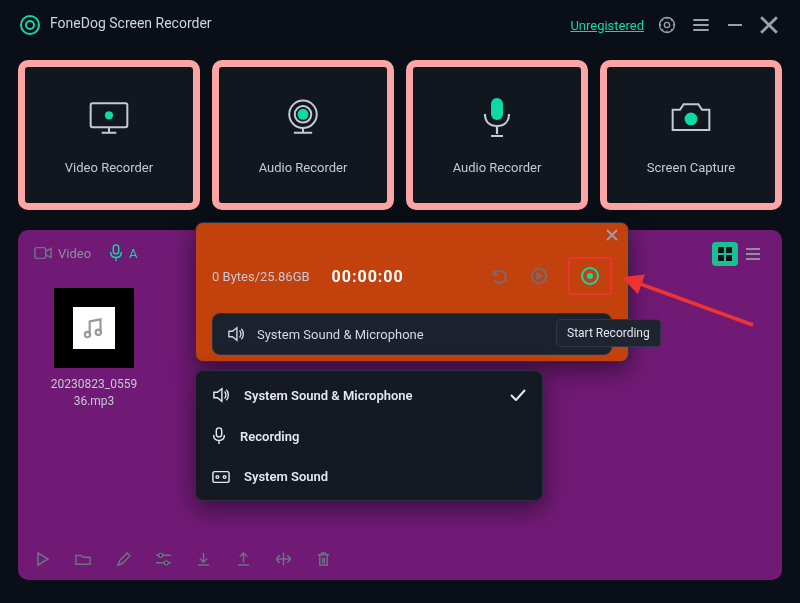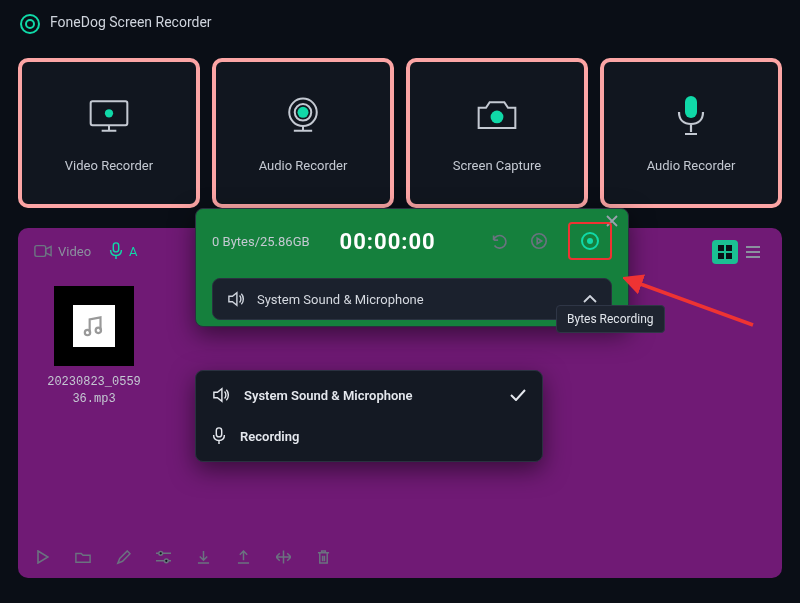--- a/index.html
+++ b/index.html
@@ -13,46 +13,46 @@
   .header-right { display: flex; align-items: center; gap: 12px; }
   .unreg { color: #10d9a8; text-decoration: underline; font-size: 13px; }
   .hdr-icon { width: 22px; height: 22px; display: flex; align-items: center; justify-content: center; color: #9aa1ad; cursor: pointer; }
   .hdr-icon.menu span { display: block; width: 16px; height: 2px; background: #9aa1ad; border-radius: 1px; }
   .hdr-icon.menu { flex-direction: column; gap: 3px; }
   .hdr-icon.min { align-items: center; }
   .hdr-icon.min span { width: 14px; height: 2px; background: #9aa1ad; }
 
   
   .modes { display: flex; gap: 12px; padding: 10px 18px 0; }
-  .mode-card { flex: 1; background: #11161f; border: 4px solid #fca5a5; border-radius: 10px; height: 150px; display: flex; flex-direction: column; align-items: center; justify-content: center; gap: 20px; color: #c4c9d2; font-size: 13px; cursor: pointer; }
+  .mode-card { flex: 1; background: #11161f; border: 7px solid #fca5a5; border-radius: 10px; height: 150px; display: flex; flex-direction: column; align-items: center; justify-content: center; gap: 20px; color: #c4c9d2; font-size: 13px; cursor: pointer; }
   .mode-icon { width: 44px; height: 44px; display: flex; align-items: center; justify-content: center; }
 
   
   .panel { margin: 20px 18px 0; background: #701a75; border-radius: 10px; padding: 14px 16px; position: relative; height: 350px; }
   .tabs { display: flex; align-items: center; gap: 18px; }
   .tab { display: flex; align-items: center; gap: 6px; color: #8a919e; font-size: 13px; cursor: pointer; }
   .tab .tabicon { color: #6c7482; }
   .viewtoggle { position: absolute; right: 16px; top: 12px; display: flex; gap: 2px; }
   .vt { width: 26px; height: 24px; display: flex; align-items: center; justify-content: center; color: #8a919e; border-radius: 4px; cursor:pointer; }
   .vt.active { background: #1bbf93; color: #0a0e16; }
 
-  .file-grid { display: flex; margin-top: 26px; font-family: Liberation Mono, monospace; }
+  .file-grid { display: flex; margin-top: 26px; }
   .file { width: 120px; display: flex; flex-direction: column; align-items: center; gap: 8px; color: #c4c9d2; font-size: 12px; text-align: center; line-height: 1.4; }
   .thumb { width: 80px; height: 80px; background: #000; display: flex; align-items: center; justify-content: center; }
   .thumb-inner { width: 42px; height: 42px; background: #ffffff; display:flex; align-items:center; justify-content:center; }
 
   .toolbar { position:absolute; left:16px; bottom:12px; display:flex; gap:22px; color:#6b7280; }
   .toolbar .tb { width:18px; height:18px; display:flex; align-items:center; justify-content:center; cursor:pointer; }
 
   
-  .recorder { position: absolute; left: 195px; top: 208px; width: 434px; background: #15803d; border: 1px solid #2a3140; border-radius: 8px; padding: 1px 16px 6px; box-shadow: 0 8px 24px rgba(0,0,0,.5); }
+  .recorder { position: absolute; left: 195px; top: 222px; width: 434px; background: #c2410c; border: 1px solid #2a3140; border-radius: 8px; padding: 22px 16px 6px; box-shadow: 0 8px 24px rgba(0,0,0,.5); }
   .rec-close { position: absolute; right: 10px; top: 6px; color: #9aa1ad; font-size: 16px; cursor: pointer; }
   .rec-top { display: flex; align-items: center; gap: 14px; margin-top: 12px; }
   .bytes { color: #c4c9d2; font-size: 13px; }
-  .timer { color: #ffffff; font-size: 22px; font-weight: 700; margin-left: 16px; letter-spacing: 1px; }
+  .timer { color: #ffffff; font-size: 16px; font-weight: 700; margin-left: 8px; letter-spacing: 1px; }
   .rec-ctrl { width: 26px; height: 26px; display:flex; align-items:center; justify-content:center; color:#6b7280; cursor:pointer; }
   .rec-btn-box { width: 44px; height: 38px; border: 2.5px solid #e33; border-radius: 4px; display:flex; align-items:center; justify-content:center; margin-left: 2px; position: relative; cursor:pointer;}
   .rec-dot { width: 18px; height: 18px; border: 2px solid #10d9a8; border-radius: 50%; position: relative; }
   .rec-dot::after { content:""; position:absolute; inset:4px; background:#10d9a8; border-radius:50%; }
   .tooltip { position: absolute; left: 360px; top: 96px; background: #1e2430; color: #e2e6ec; font-size: 12px; padding: 6px 10px; border-radius: 4px; white-space: nowrap; border:1px solid #2f3646;}
 
   .source-sel { margin-top: 18px; background: #1b212d; border: 1px solid #2a3140; border-radius: 8px; padding: 12px 14px; display:flex; align-items:center; gap:12px; color:#d5d9e0; font-size:13px; cursor:pointer; }
   .chev-up { margin-left:auto; }
 
   .dropdown { position:absolute; left:195px; top:370px; width:348px; background:#141923; border:1px solid #2a3140; border-radius:8px; padding:4px 0; box-shadow:0 8px 24px rgba(0,0,0,.5); }
@@ -65,20 +65,43 @@
 
   svg { display:block; }
 </style>
 </head>
 <body>
 
 <div class="header">
   <div class="brand">
     <span class="logo-ring"></span>
     <span>FoneDog Screen Recorder</span>
+  </div>
+  <div class="header-right">
+    <span class="unreg">Unregistered</span>
+    <span class="hdr-icon">
+      <svg viewBox="0 0 24 24" width="20" height="20" fill="none" stroke="#9aa1ad" stroke-width="1.6">
+        <circle cx="12" cy="12" r="9"></circle>
+          <circle cx="12" cy="12" r="3.2"></circle>
+        <path d="M12 3v2M12 19v2M3 12h2M19 12h2M5.6 5.6l1.4 1.4M17 17l1.4 1.4M18.4 5.6 17 7M7 17l-1.4 1.4"></path>
+      </svg>
+    </span>
+    <span class="hdr-icon menu">
+        <span></span>
+        <span></span>
+        <span></span>
+      </span>
+    <span class="hdr-icon min">
+        <span></span>
+      </span>
+    <span class="hdr-icon">
+      <svg viewBox="0 0 14 14" stroke="#9aa1ad" stroke-width="1.8">
+          <path d="M2 2l10 10M12 2 2 12"></path>
+        </svg>
+    </span>
   </div>
 </div>
 
 <div class="modes">
   <div class="mode-card">
     <div class="mode-icon">
       <svg viewBox="0 0 48 40" width="48" height="40" fill="none" stroke="#c4c9d2" stroke-width="2.2">
         <rect x="4" y="4" width="40" height="26" rx="2"></rect>
         <path d="M16 36h16M24 30v6"></path>
         <circle cx="24" cy="17" r="4.5" fill="#10d9a8" stroke="none"></circle>
@@ -92,35 +115,35 @@
         <circle cx="24" cy="20" r="15"></circle>
         <circle cx="24" cy="20" r="6" fill="#10d9a8" stroke="none"></circle>
         <circle cx="24" cy="20" r="9"></circle>
         <path d="M14 40h20M24 35v5"></path>
       </svg>
     </div>
     <span>Audio Recorder</span>
   </div>
   <div class="mode-card">
     <div class="mode-icon">
+      <svg viewBox="0 0 32 44" width="32" height="44" fill="none" stroke="#c4c9d2" stroke-width="2.2">
+        <rect x="10" y="2" width="12" height="22" rx="6" fill="#10d9a8" stroke="none"></rect>
+        <path d="M4 18c0 8 5 12 12 12s12-4 12-12M16 30v8M10 40h12"></path>
+      </svg>
+    </div>
+    <span>Audio Recorder</span>
+  </div>
+  <div class="mode-card">
+    <div class="mode-icon">
       <svg viewBox="0 0 48 38" width="46" height="38" fill="none" stroke="#c4c9d2" stroke-width="2.2">
         <path d="M4 10h8l4-6h16l4 6h8v22H4z"></path>
         <circle cx="24" cy="20" r="7" fill="#10d9a8" stroke="none"></circle>
       </svg>
     </div>
     <span>Screen Capture</span>
-  </div>
-  <div class="mode-card">
-    <div class="mode-icon">
-      <svg viewBox="0 0 32 44" width="32" height="44" fill="none" stroke="#c4c9d2" stroke-width="2.2">
-        <rect x="10" y="2" width="12" height="22" rx="6" fill="#10d9a8" stroke="none"></rect>
-        <path d="M4 18c0 8 5 12 12 12s12-4 12-12M16 30v8M10 40h12"></path>
-      </svg>
-    </div>
-    <span>Audio Recorder</span>
   </div>
 </div>
 
 <div class="panel">
   <div class="tabs">
     <div class="tab">
       <span class="tabicon">
         <svg viewBox="0 0 20 14" width="18" height="14" fill="none" stroke="#6c7482" stroke-width="1.6">
             <rect x="1" y="1" width="12" height="12" rx="2"></rect>
             <path d="M13 5l6-3v10l-6-3z"></path>
@@ -243,21 +266,21 @@
       <svg viewBox="0 0 20 20" width="18" height="18" fill="none" stroke="#6b7280" stroke-width="1.8">
           <circle cx="10" cy="10" r="8"></circle>
           <path d="M8 7l5 3-5 3z"></path>
         </svg>
     </span>
     <div class="rec-btn-box">
       <span class="rec-dot"></span>
     </div>
   </div>
 
-  <div class="tooltip">Bytes Recording</div>
+  <div class="tooltip">Start Recording</div>
 
   <div class="source-sel">
     <span>
       <svg viewBox="0 0 20 18" width="18" height="16" fill="none" stroke="#cfd4dd" stroke-width="1.6">
           <path d="M2 6v6h4l5 4V2L6 6zM14 5c2 2 2 6 0 8M16 3c3 3 3 9 0 12"></path>
         </svg>
     </span>
     <span>System Sound &amp; Microphone</span>
     <span class="chev-up">
       <svg viewBox="0 0 14 8" width="14" height="8" fill="none" stroke="#cfd4dd" stroke-width="1.8">
@@ -282,20 +305,30 @@
       </span>
   </div>
   <div class="dd-item">
     <span>
         <svg viewBox="0 0 14 20" width="14" height="18" fill="none" stroke="#e5e8ee" stroke-width="1.6">
           <rect x="4" y="1" width="6" height="10" rx="3"></rect>
           <path d="M1 9c0 4 2.5 6 6 6s6-2 6-6M7 15v4"></path>
         </svg>
       </span>
     <span>Recording</span>
+  </div>
+  <div class="dd-item">
+    <span>
+        <svg viewBox="0 0 20 14" width="18" height="14" fill="none" stroke="#e5e8ee" stroke-width="1.6">
+          <rect x="1" y="1" width="18" height="12" rx="2"></rect>
+          <circle cx="6" cy="7" r="1.5"></circle>
+          <circle cx="14" cy="7" r="1.5"></circle>
+        </svg>
+      </span>
+    <span>System Sound</span>
   </div>
 </div>
 
 <div class="arrow">
   <svg viewBox="0 0 135 60">
     <defs>
         <marker id="ah" markerWidth="10" markerHeight="10" refX="2" refY="3" orient="auto">
           <path d="M0 0L6 3L0 6z" fill="#e33"></path>
         </marker>
       </defs>

